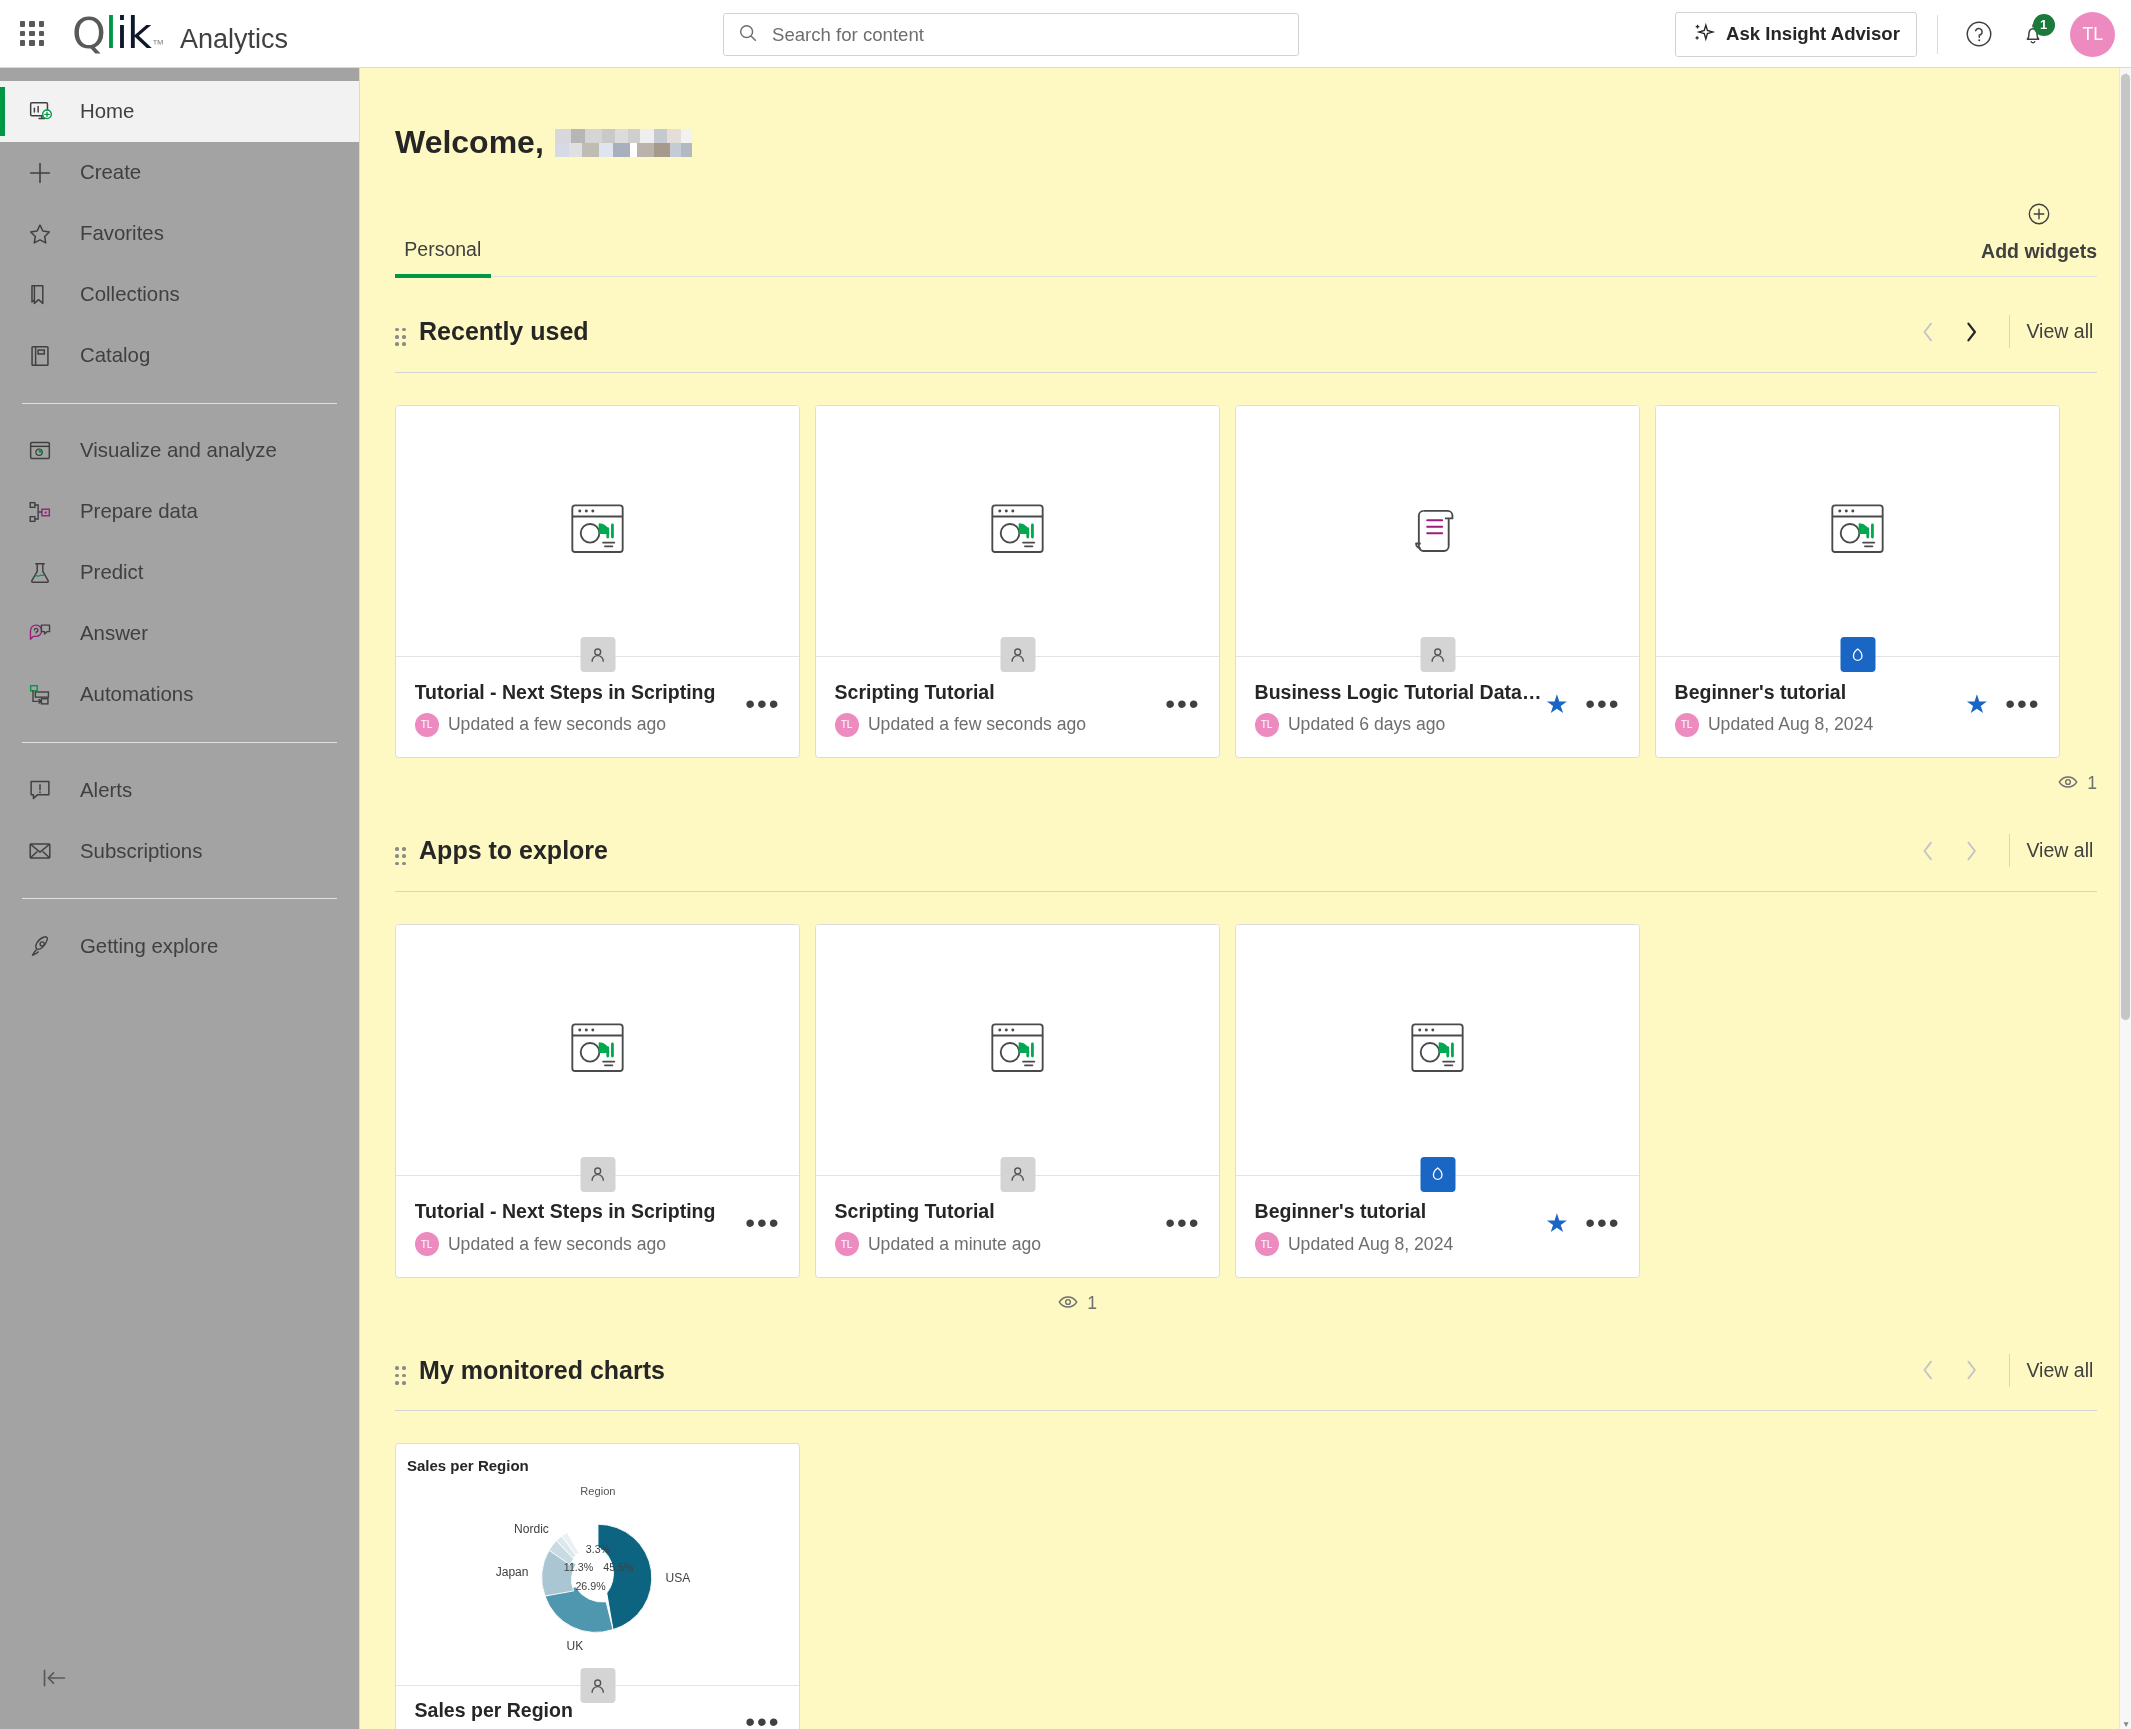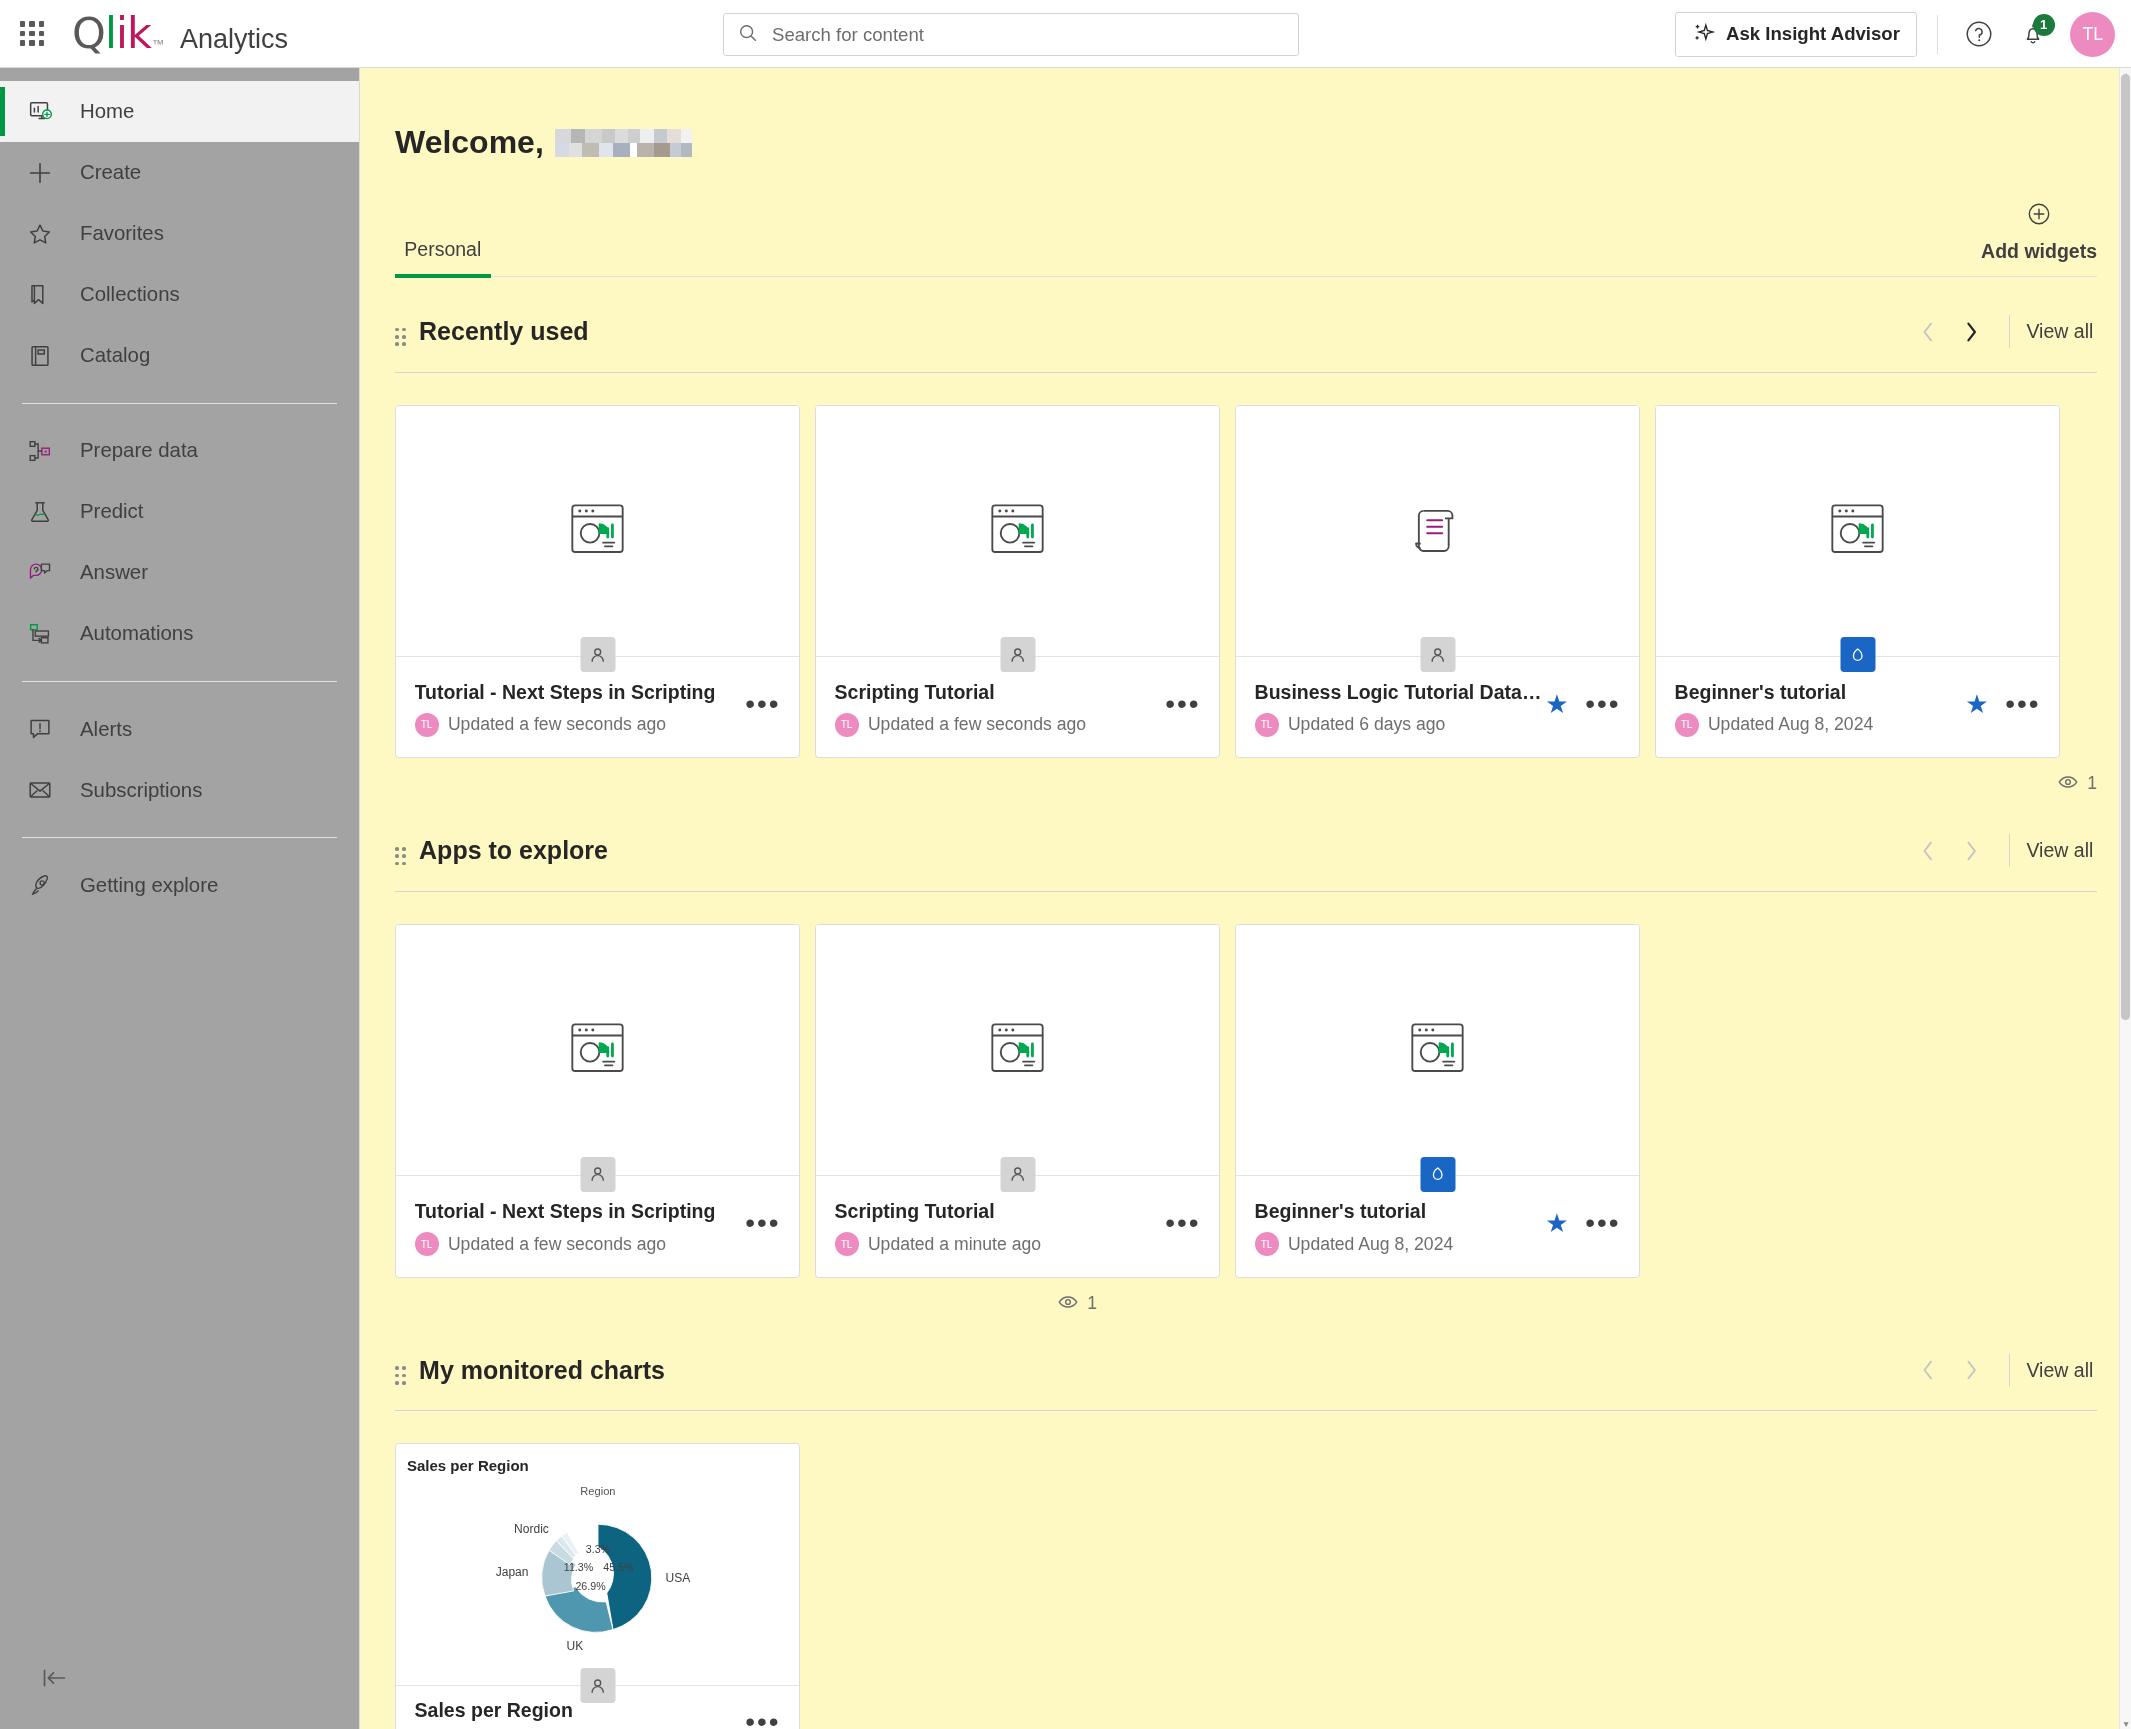--- a/index.html
+++ b/index.html
@@ -21,21 +21,21 @@
   }
   .waffle { width: 32px; height: 32px; margin-left: 16px; display: grid;
     grid-template-columns: repeat(3, 1fr); grid-template-rows: repeat(3, 1fr);
     gap: 3.7px; padding: 3.7px; cursor: pointer; }
   .waffle i { background: #595959; border-radius: 0.9px; display:block; }
   .brand { display: flex; align-items: baseline; margin-left: 24px; }
   .qlik-logo { font-size: 43px; font-weight: 400; letter-spacing: -0.9px;
      font-family: "DejaVu Sans", sans-serif; line-height: 1; }
   .qlik-logo .q { color: #595959; }
   .qlik-logo .l { color: #009845; }
-  .qlik-logo .ik { color: #be185d; margin-top: 16px; }
+  .qlik-logo .ik { color: #0f172a; margin-top: 16px; }
   .qlik-tm { font-size: 12px; color: #888; margin-left: 0.9px; }
   .brand-name { font-size: 27px; color: #404040; margin-left: 16px; font-weight: 400; }
 
   .search-wrap { position: absolute; left: 723px; top: 13px; width: 576px; height: 43px; }
   .search-box { width: 100%; height: 100%; border: 0.9px solid #d2d2d2; border-radius: 2.8px;
      background: #fff; display: flex; align-items: center; padding: 0 13px; }
   .search-ph { font-size: 18.6px; color: #6e6e6e; margin-left: 13px; }
 
   .topbar-right { position: absolute; right: 16.7px; top: 0; height: 68px;
     display: flex; align-items: center; gap: 0; }
@@ -275,20 +275,31 @@
             <rect x="6.5" y="5" width="17" height="20" rx="1"></rect>
             <path d="M10.3 5v20"></path>
             <rect x="13" y="8.6" width="6.6" height="4.2"></rect>
           </svg>
         </span>
         <span class="txt">Catalog</span>
       </div>
 
       <div class="nav-sep"></div>
 
+      <div class="nav-item">
+        <span class="ico">
+          <svg width="28" height="28" viewBox="0 0 30 30" fill="none" stroke="#404040" stroke-width="1.6">
+            <rect x="5" y="6" width="20" height="17" rx="1.2"></rect>
+            <path d="M5 10h20"></path>
+            <circle cx="14" cy="16.3" r="3.4" stroke="#404040" stroke-width="1.4"></circle>
+            <path d="M14 16.3V13a3.4 3.4 0 0 1 3.4 3.3z" fill="#009845" stroke="#009845" stroke-width="0.8"></path>
+          </svg>
+        </span>
+        <span class="txt">Visualize and analyze</span>
+      </div>
 
       <div class="nav-item">
         <span class="ico">
           <svg width="28" height="28" viewBox="0 0 30 30" fill="none" stroke="#404040" stroke-width="1.5">
             <rect x="4.5" y="5" width="5" height="5"></rect>
             <rect x="4.5" y="20" width="5" height="5"></rect>
             <rect x="17" y="12" width="8" height="7" stroke="#9b1d7f"></rect>
             <rect x="20" y="14.6" width="2.2" height="2" fill="#9b1d7f" stroke="none"></rect>
             <path d="M9.5 7.5h3.5v15H9.5M13 15h4"></path>
           </svg>

